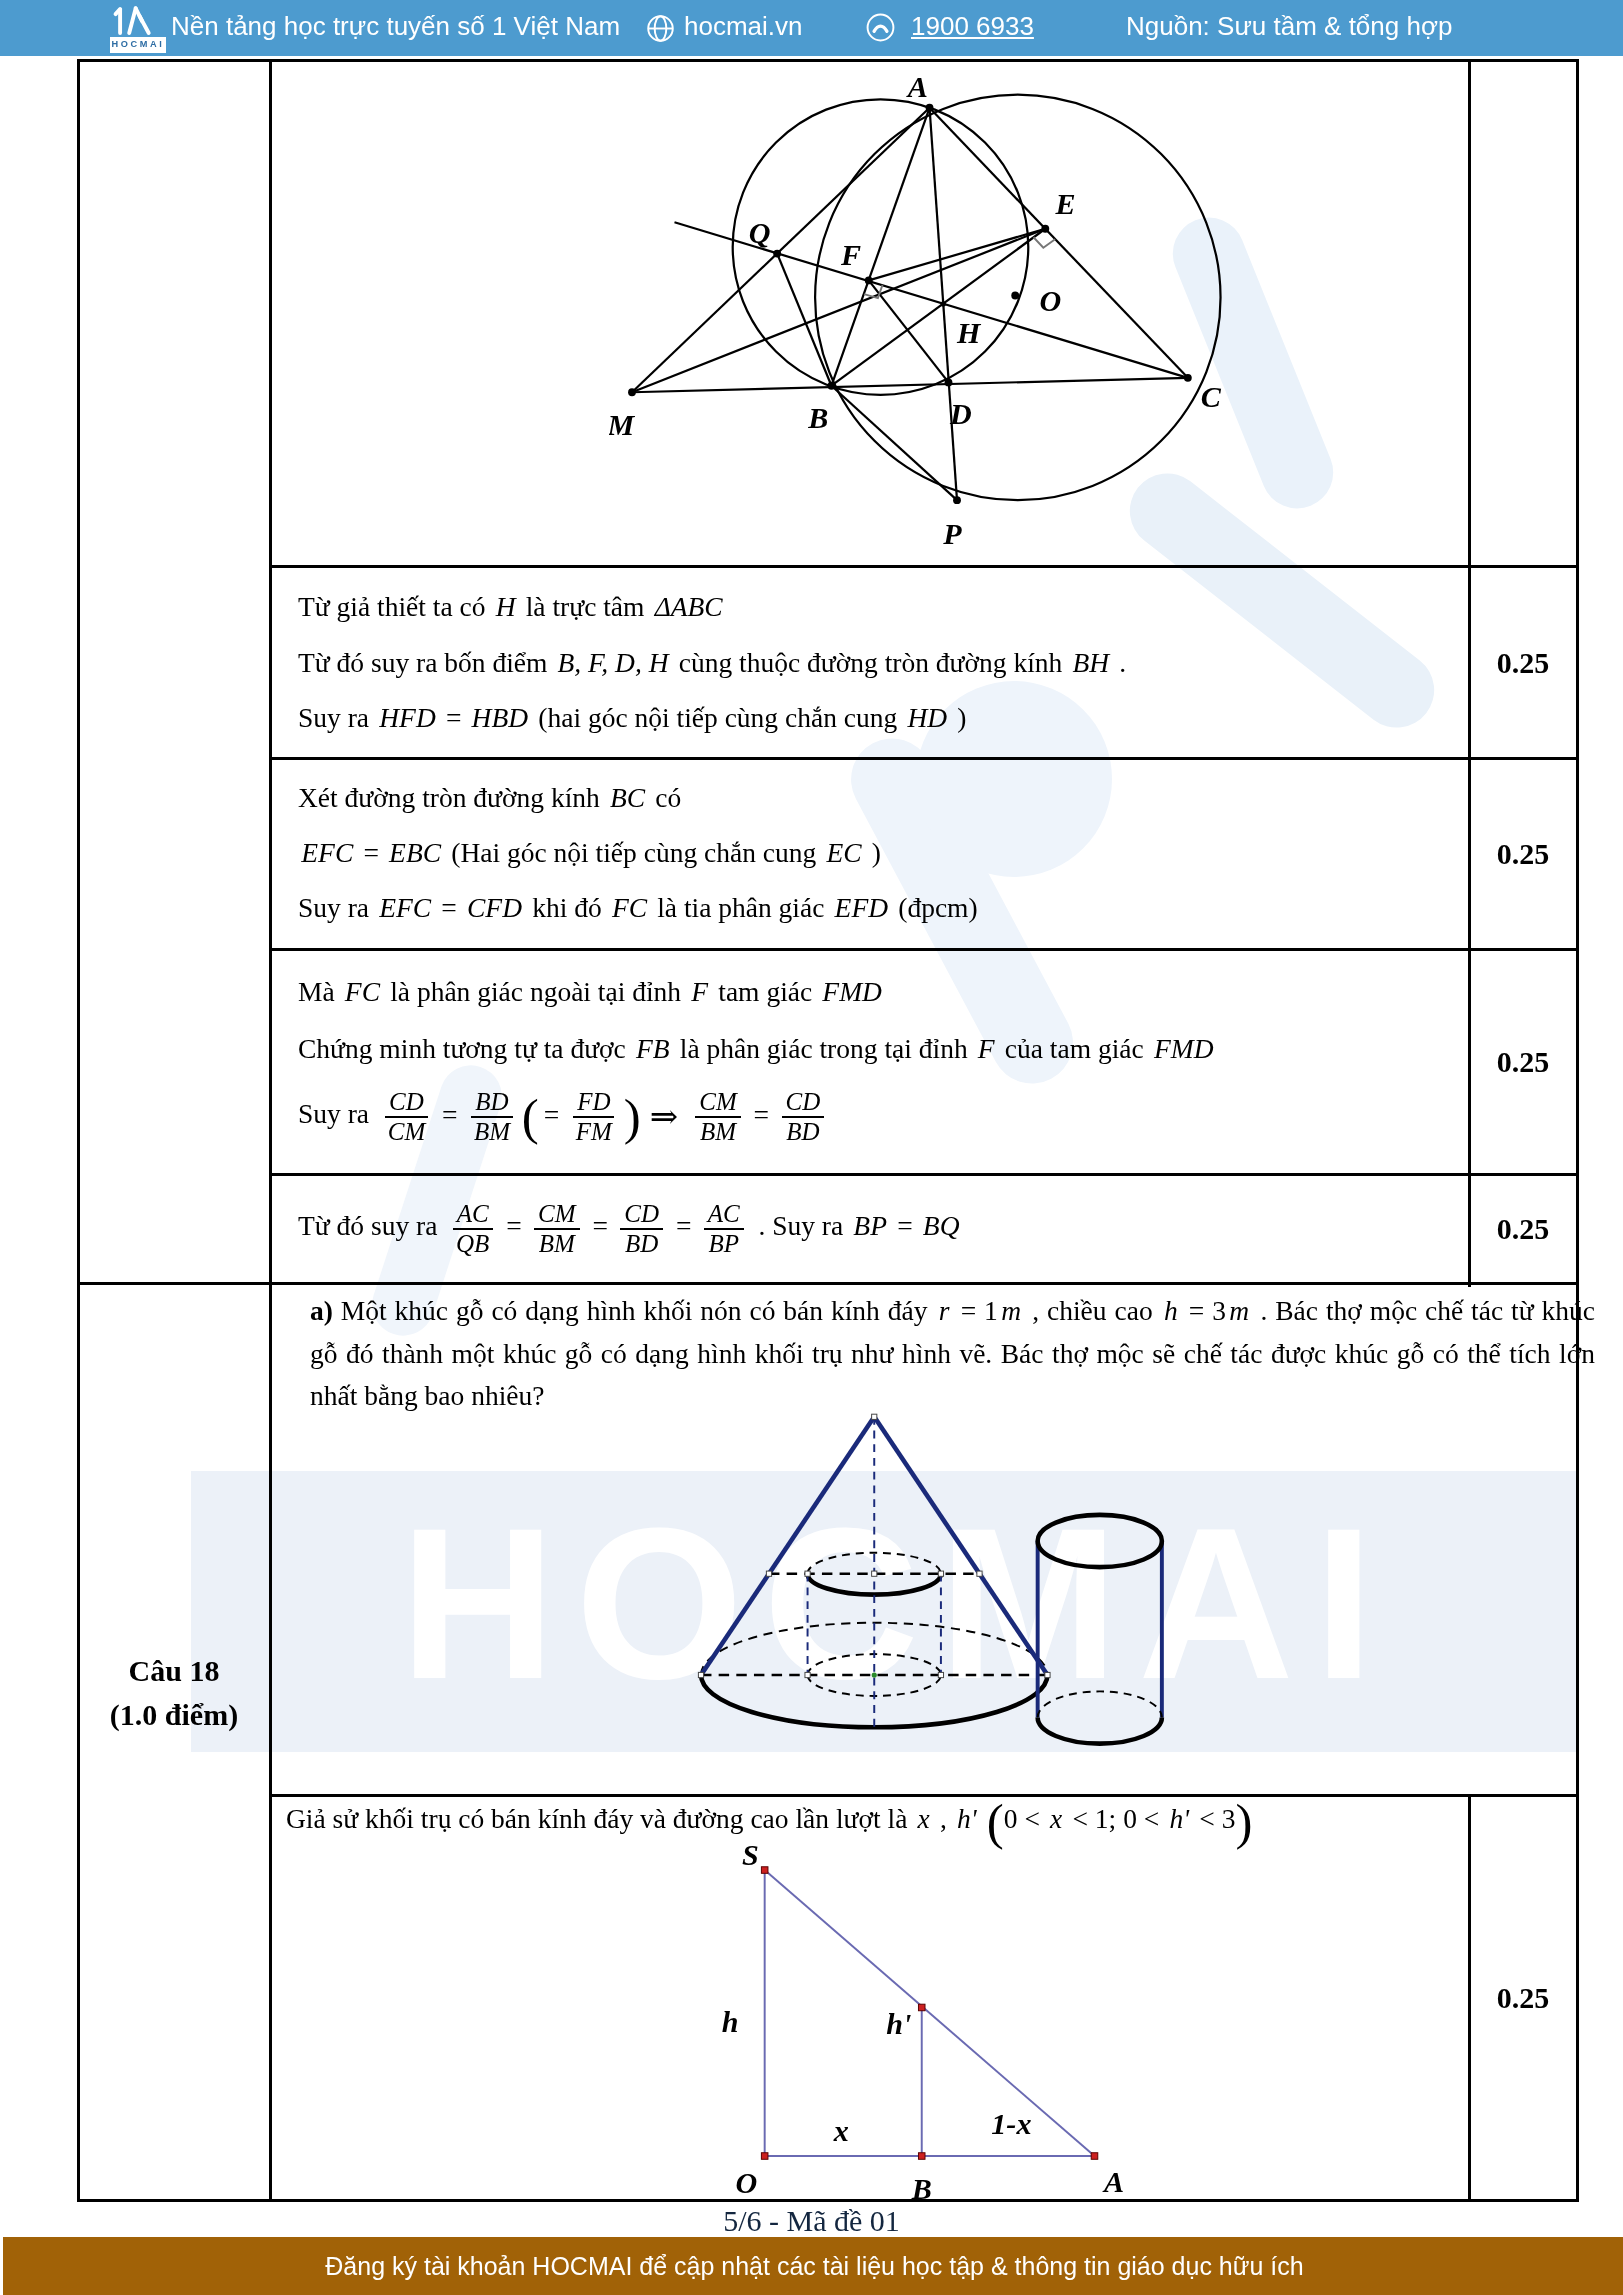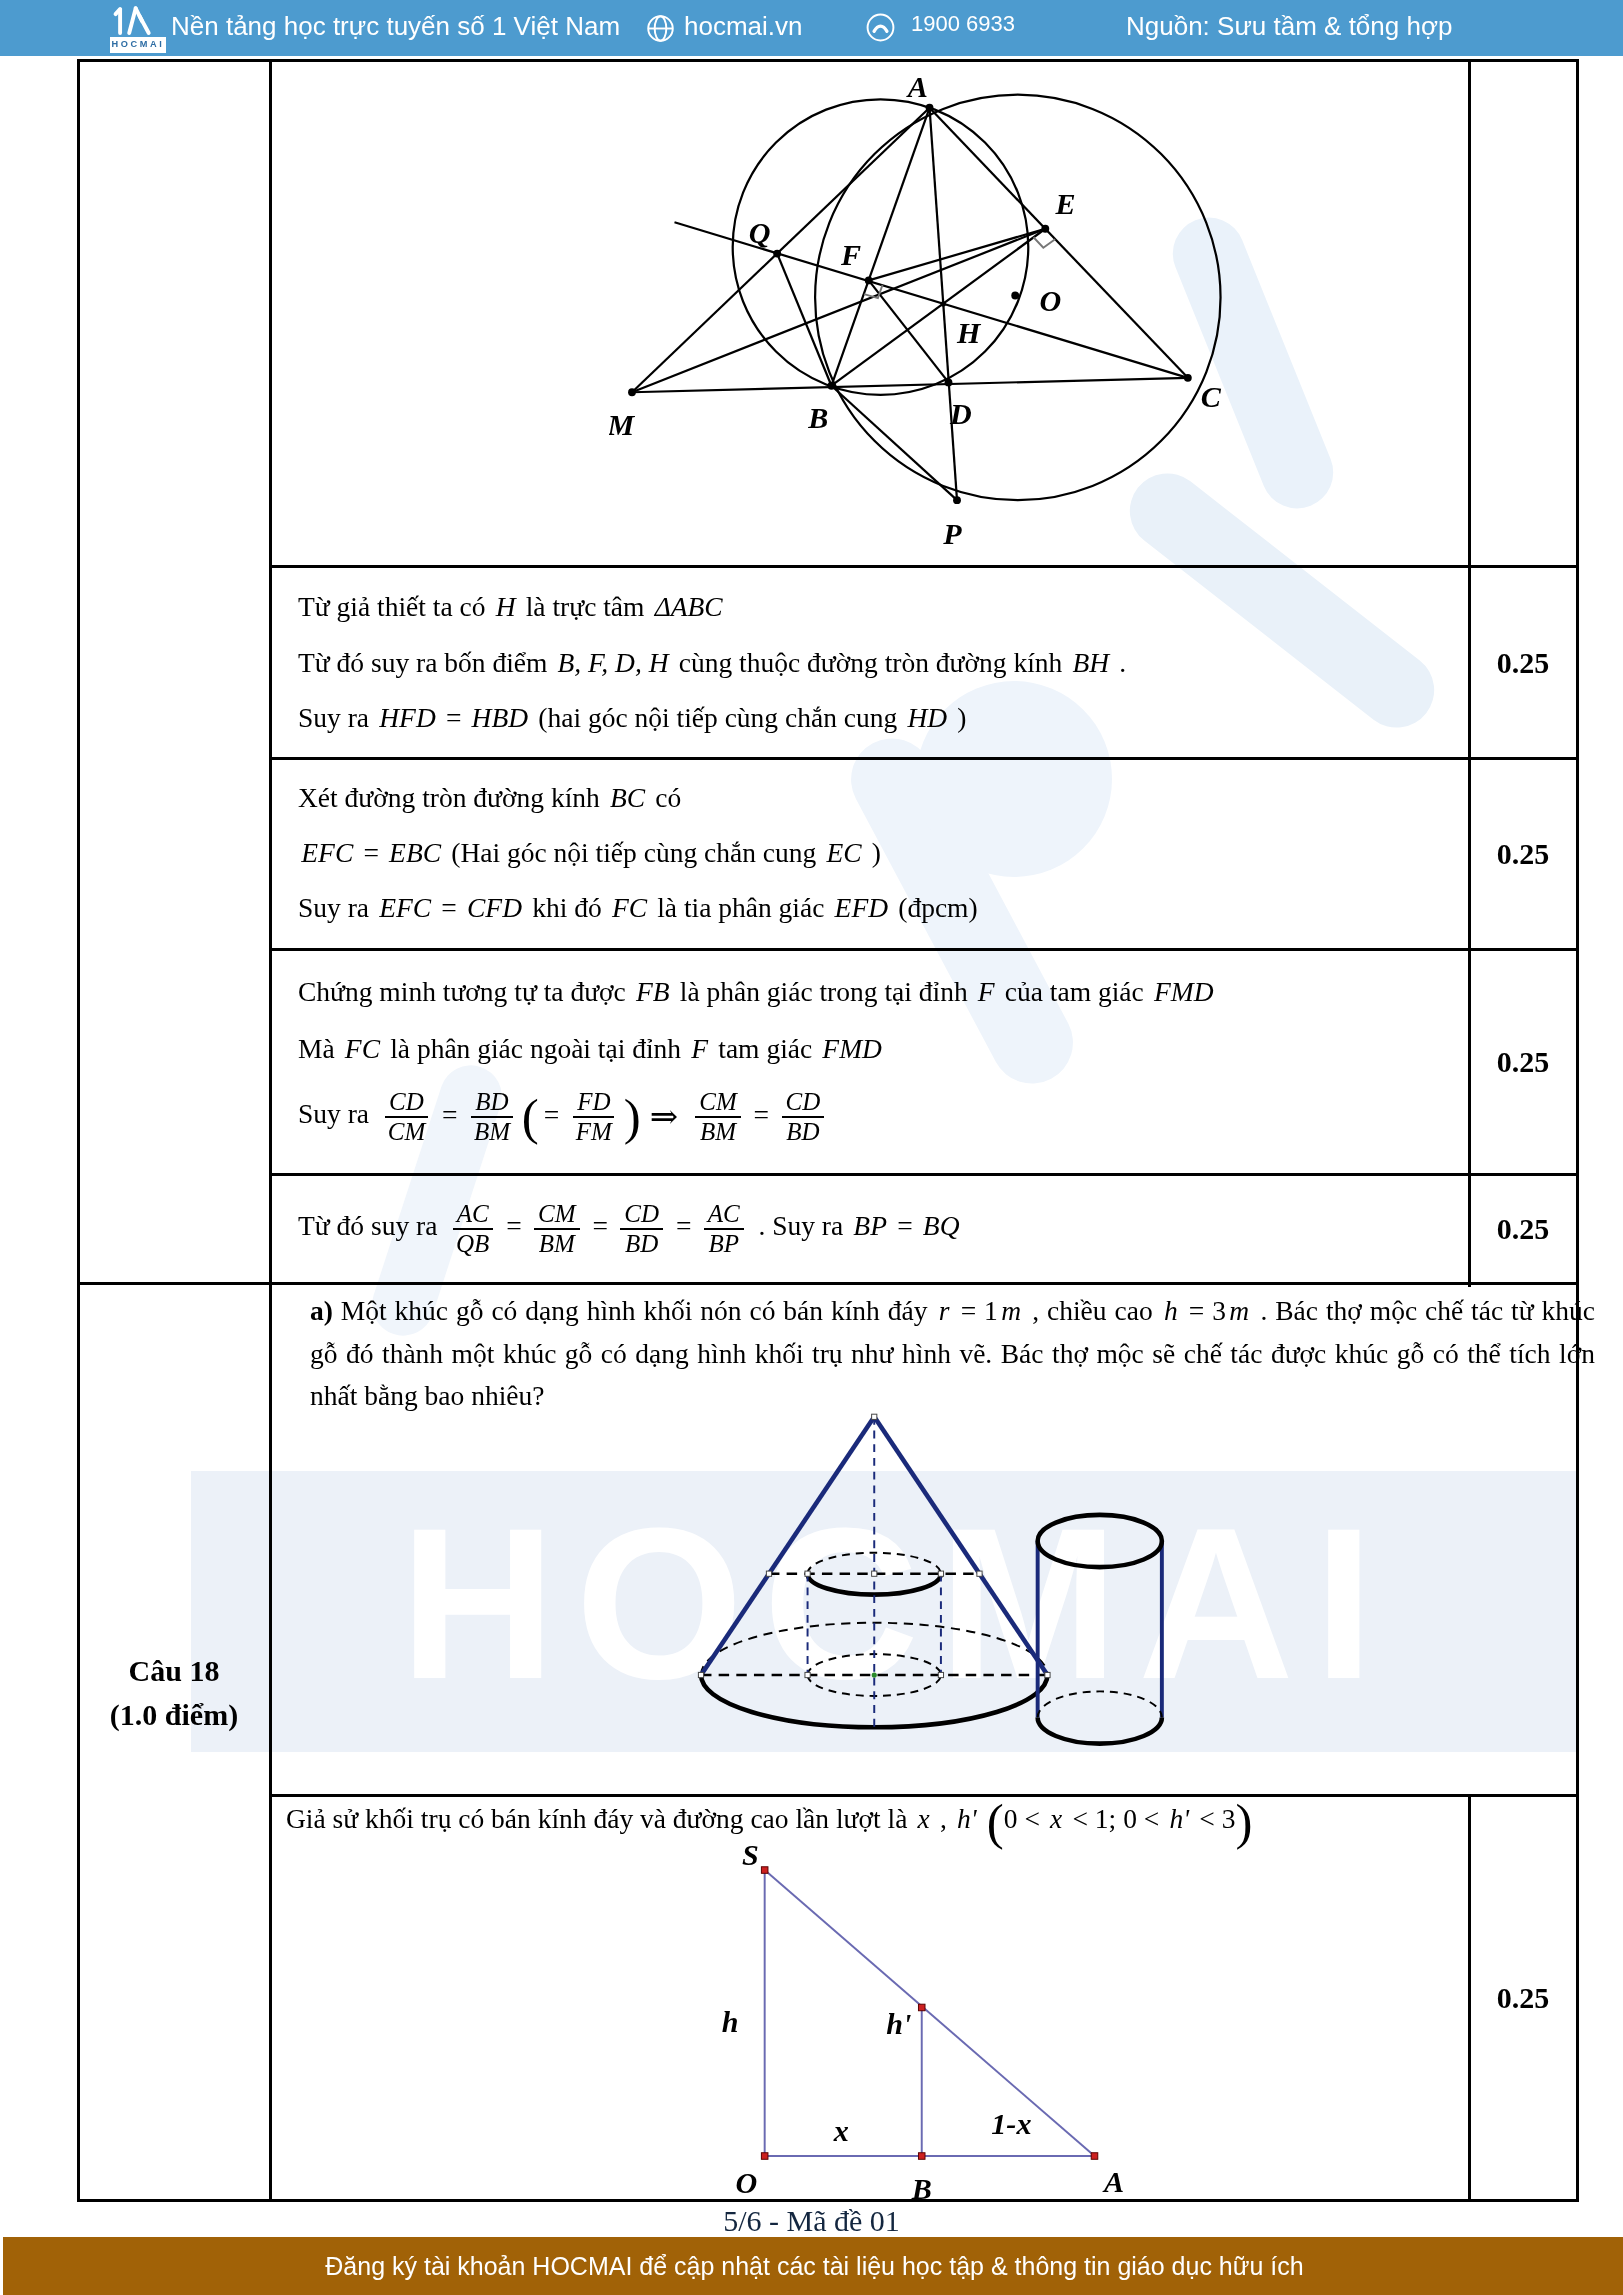--- a/index.html
+++ b/index.html
@@ -10,21 +10,21 @@
   .topbar{position:absolute;left:0;top:0;width:1623px;height:56px;background:#4d9bcf;z-index:4;
           font-family:"Liberation Sans","DejaVu Sans",sans-serif;color:#fff;}
   .topbar .tagline{position:absolute;left:171px;top:10.5px;font-size:26px;}
   .logo-fig{position:absolute;left:111px;top:2.6px;}
   .logo-box{position:absolute;left:110px;top:37px;width:56px;height:15.7px;background:#fff;
             display:flex;align-items:center;justify-content:center;}
   .logo-box span{color:#2e6da4;font-size:9.2px;font-weight:bold;letter-spacing:2.6px;line-height:1;}
   .globe{position:absolute;left:645px;top:13px;}
   .site{position:absolute;left:684px;top:10.5px;font-size:26px;}
   .phone-ic{position:absolute;left:865px;top:11.8px;}
-  .phone-no{position:absolute;left:911px;top:10.5px;font-size:22px;}
+  .phone-no{position:absolute;left:911px;top:10.5px;font-size:26px;text-decoration:underline;}
   .source{position:absolute;left:1126px;top:10.5px;font-size:26px;}
 
   .pageno{position:absolute;left:0;top:2204px;width:1623px;text-align:center;z-index:6;
           font-size:30px;color:#13263f;}
   .botbar{position:absolute;left:3px;top:2237px;width:1623px;height:59px;background:#a16207;z-index:5;
           display:flex;align-items:center;justify-content:center;}
   .botbar span{color:#fff;font-size:25px;font-family:"Liberation Sans","DejaVu Sans",sans-serif;}
 
   
   .wm{position:absolute;z-index:0;}
@@ -180,22 +180,22 @@
       <div class="tline">Từ giả thiết ta có <i class="m">H</i> là trực tâm <i class="m">ΔABC</i></div>
       <div class="tline">Từ đó suy ra bốn điểm <i class="m">B, F, D, H</i> cùng thuộc đường tròn đường kính <i class="m">BH</i> .</div>
       <div class="tline">Suy ra <i class="m">HFD</i> = <i class="m">HBD</i>   (hai góc nội tiếp cùng chắn cung <i class="m">HD</i> )</div>
     </div>
   <div class="cellrows" style="left:286px;top:761px;width:1171px;height:185px;">
       <div class="tline">Xét đường tròn đường kính <i class="m">BC</i> có</div>
       <div class="tline"><i class="m">EFC</i> = <i class="m">EBC</i>  (Hai góc nội tiếp cùng chắn cung <i class="m">EC</i> )</div>
       <div class="tline">Suy ra <i class="m">EFC</i> = <i class="m">CFD</i> khi đó <i class="m">FC</i>  là tia phân giác <i class="m">EFD</i> (đpcm)</div>
     </div>
   <div class="cellrows" style="left:286px;top:952px;width:1178px;height:217px;">
+      <div class="tline">Mà <i class="m">FC</i> là phân giác  ngoài tại đỉnh <i class="m">F</i>  tam giác <i class="m">FMD</i></div>
       <div class="tline">Chứng minh tương tự ta được <i class="m">FB</i>  là phân giác trong tại đỉnh <i class="m">F</i> của tam giác <i class="m">FMD</i></div>
-      <div class="tline">Mà <i class="m">FC</i> là phân giác  ngoài tại đỉnh <i class="m">F</i>  tam giác <i class="m">FMD</i></div>
       <div class="tline">Suy ra <span class="frac">
           <span class="fn">CD</span>
           <span class="fd">CM</span>
         </span><i class="m">=</i><span class="frac">
           <span class="fn">BD</span>
           <span class="fd">BM</span>
         </span><span class="big">(</span><i class="m">=</i><span class="frac">
           <span class="fn">FD</span>
           <span class="fd">FM</span>
         </span><span class="big">)</span><span class="sym">⇒</span><span class="frac">

